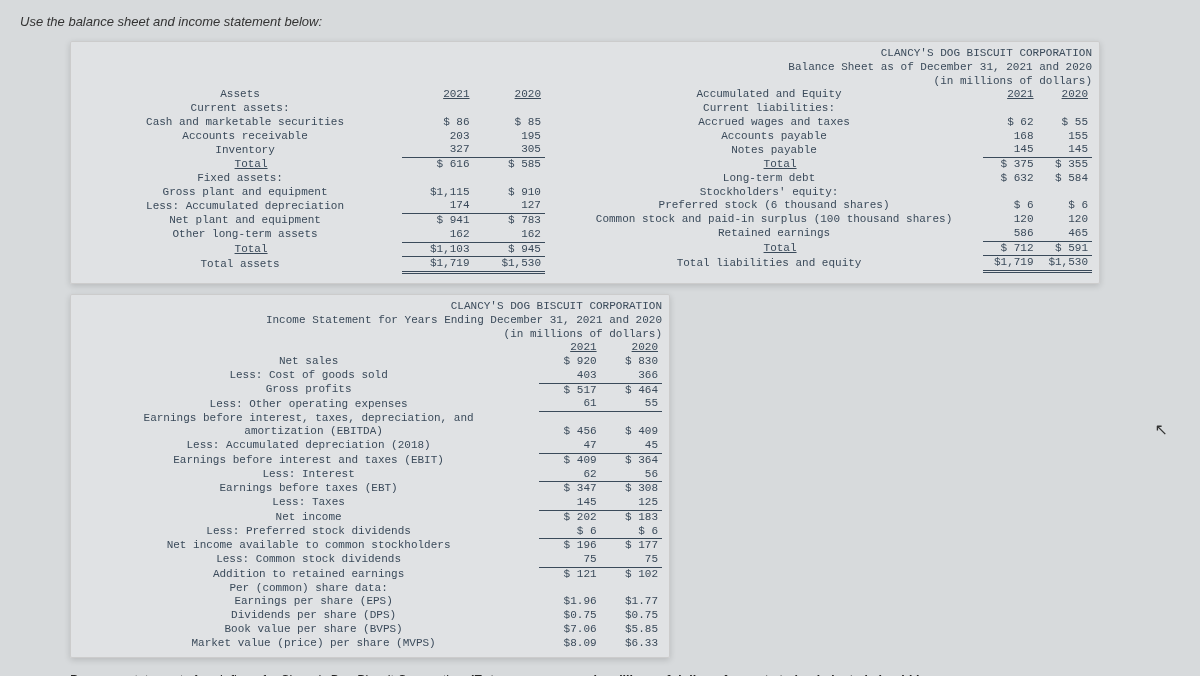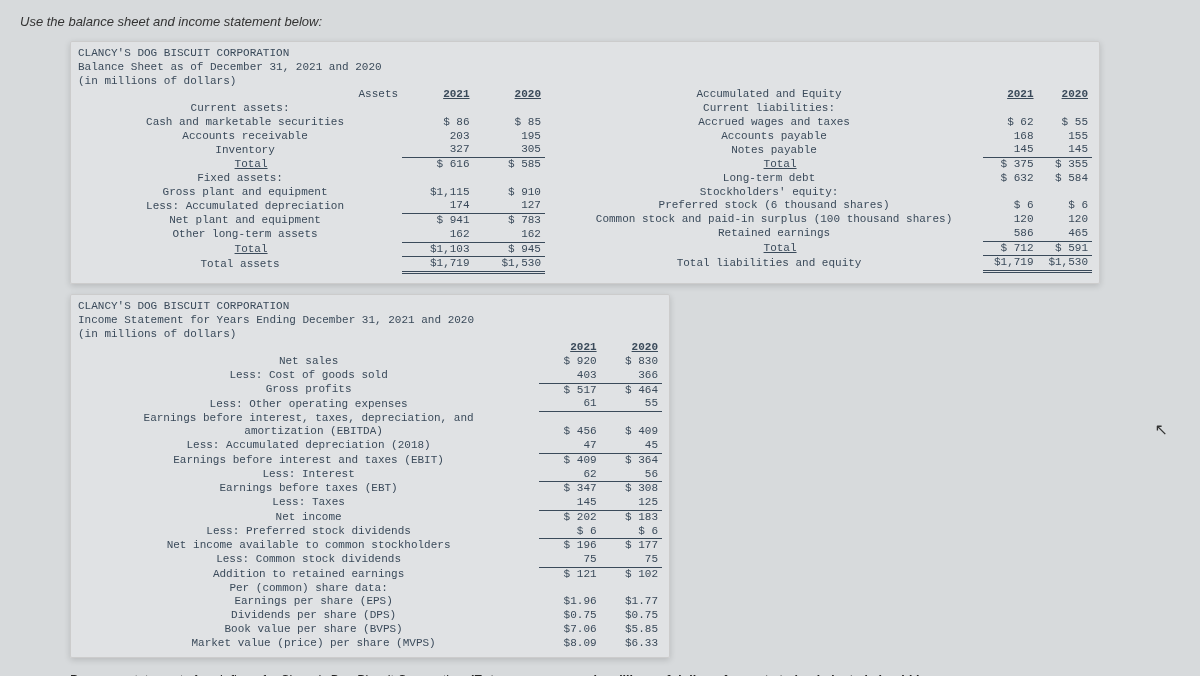--- a/index.html
+++ b/index.html
@@ -27,33 +27,33 @@
     color: #3a4a5a;
   }
   .sheet-wrap {
     background: #e0e2e4;
     padding: 6px 8px 10px 8px;
     margin-left: 50px;
     box-shadow: inset 0 0 0 1px #ccc, 0 2px 6px rgba(0,0,0,.15);
     border-radius: 2px;
     width: 1030px;
   }
-  .bs-header { text-align:left; }
+  .bs-header { text-align:right; }
   .bs-flex { display:flex; gap: 10px; }
   .bs-left { flex:1; }
   .bs-right { flex:1.15; }
   table.fin { border-collapse: collapse; width:100%; }
   table.fin td { padding: 0 4px; white-space: nowrap; }
   td.num { text-align:right; min-width:45px; }
   td.lbl { text-align:center; }
   .indent1 { padding-left: 14px !important; }
   .indent2 { padding-left: 26px !important; text-decoration: underline; }
   .ul { border-bottom: 1px solid #3a4a5a; }
   .dl { border-bottom: 3px double #3a4a5a; }
-  .colh { text-align:center; text-decoration: underline; font-weight: bold; }
+  .colh { text-align:center; text-decoration: underline; }
 
   .is-wrap {
     background: #e0e2e4;
     padding: 6px 8px 8px 8px;
     margin-left: 50px;
     margin-top: 10px;
     box-shadow: inset 0 0 0 1px #ccc, 0 2px 6px rgba(0,0,0,.15);
     border-radius: 2px;
     width: 600px;
   }
@@ -81,21 +81,21 @@
     <div>CLANCY'S DOG BISCUIT CORPORATION</div>
     <div>Balance Sheet as of December 31, 2021 and 2020</div>
     <div>(in millions of dollars)</div>
   </div>
   <div class="bs-flex">
 
     <div class="bs-left">
       <table class="fin">
         <tbody>
             <tr>
-          <td class="lbl" style="text-align:right">Assets</td>
+          <td class="lbl" style="text-align:center">Assets</td>
           <td class="num colh">2021</td>
           <td class="num colh">2020</td>
         </tr>
         <tr>
               <td class="lbl">Current assets:</td>
               <td></td>
               <td></td>
             </tr>
         <tr>
               <td class="lbl indent1">Cash and marketable securities</td>

